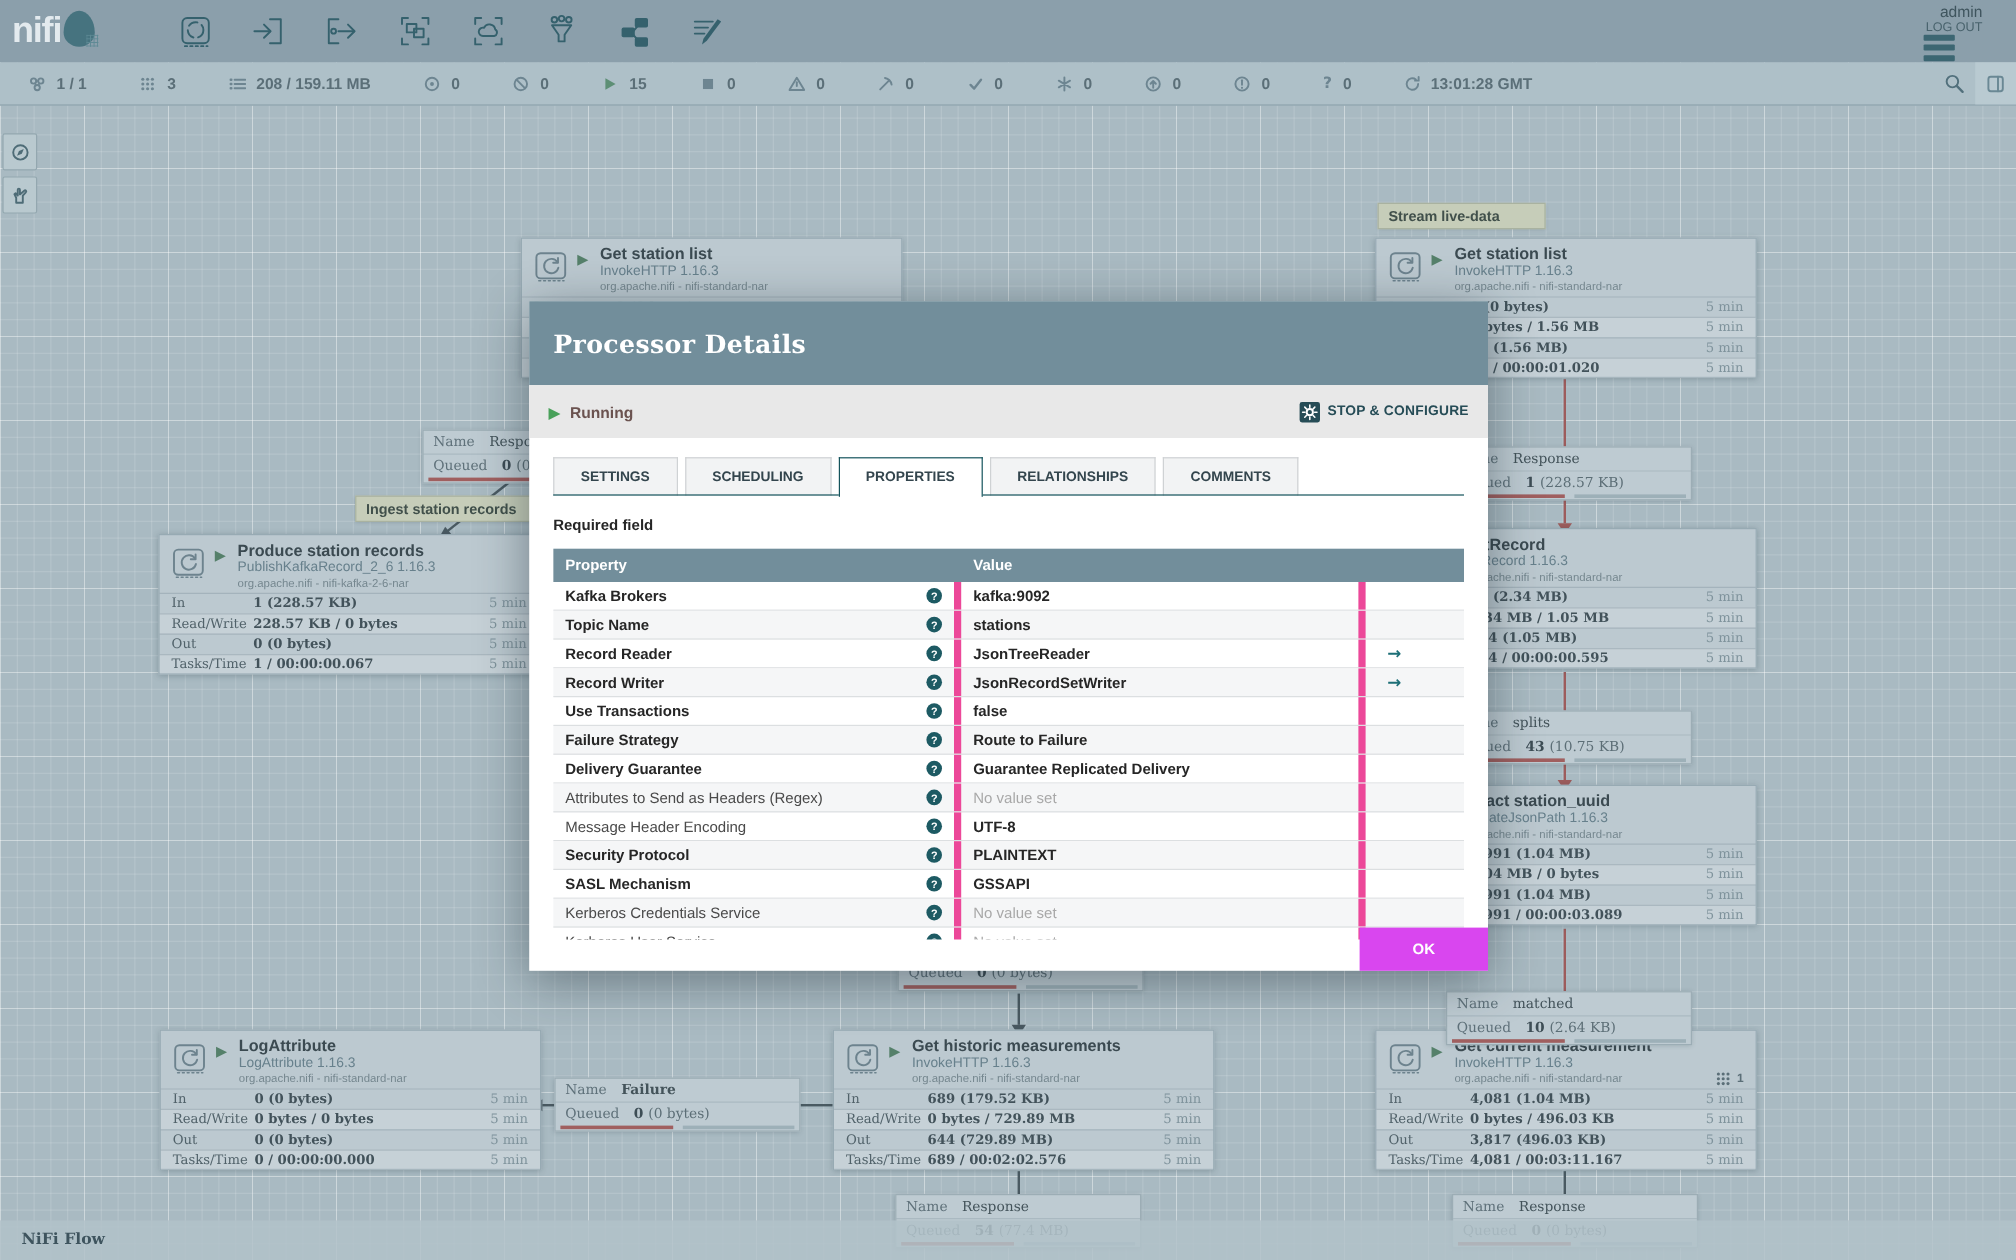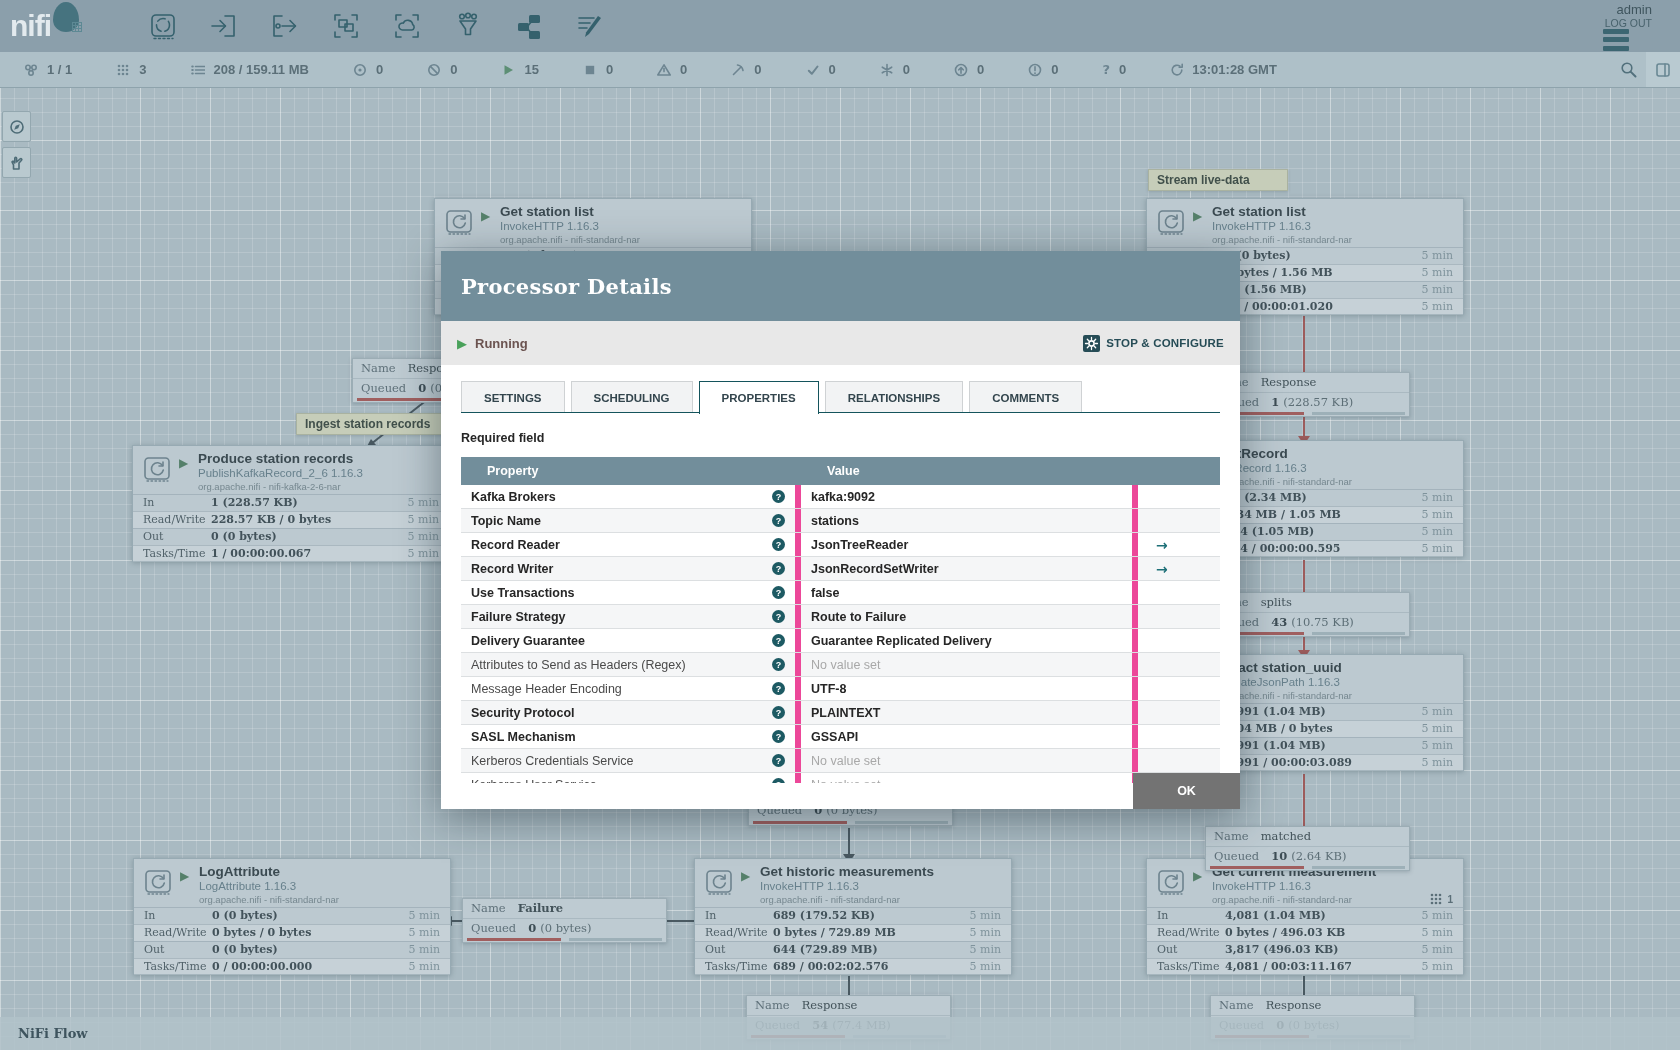--- a/index.html
+++ b/index.html
@@ -11,21 +11,21 @@
     background-color:#a9bac2;
     background-image:
       linear-gradient(rgba(255,255,255,.30) 1px,transparent 1px),
       linear-gradient(90deg,rgba(255,255,255,.30) 1px,transparent 1px),
       linear-gradient(rgba(255,255,255,.16) 1px,transparent 1px),
       linear-gradient(90deg,rgba(255,255,255,.16) 1px,transparent 1px);
     background-size:70px 70px,70px 70px,14px 14px,14px 14px;}
 
   
   #header{position:absolute;left:0;top:0;width:1680px;height:52px;background:#8b9fab;z-index:40;display:flex;align-items:center;}
-  #logo{display:flex;align-items:flex-start;margin-left:10px;width:112px;}
+  #logo{display:flex;align-items:center;margin-left:10px;width:112px;}
   #logo .word{font:700 30px "Liberation Sans",sans-serif;color:#e3eaee;letter-spacing:-1px;line-height:44px;}
   .drop{width:26px;height:30px;background:#46737f;border-radius:50% 50% 50% 50%/60% 60% 40% 40%;position:relative;top:-2px;left:2px;}
   .drop:after{content:"";position:absolute;right:-3px;bottom:0;width:10px;height:10px;
      background:linear-gradient(#5d8994 1px,transparent 1px),linear-gradient(90deg,#5d8994 1px,transparent 1px);background-size:3px 3px;}
   #toolbar{display:flex;gap:23px;margin-left:22px;color:#35616d;}
   .tool{width:38px;height:40px;display:flex;align-items:center;justify-content:center;cursor:grab;}
   #header-right{margin-left:auto;display:flex;align-items:center;margin-right:14px;flex-direction:column;}
   #user-block{text-align:right;margin-right:14px;line-height:15px;}
   #user-name{font:400 13px "Liberation Sans",sans-serif;color:#3f555e;}
   #logout{font:400 10.5px "Liberation Sans",sans-serif;color:#48626c;cursor:pointer;margin-left:38px;}
@@ -101,33 +101,33 @@
   #modal-body{position:relative;padding:16px 20px 0 20px;}
   #tabs{display:flex;gap:6px;position:relative;}
   #tabs:after{content:"";position:absolute;left:0;right:0;bottom:0;height:1px;background:#14545c;}
   .tab{height:32px;padding:0 22px;display:flex;align-items:center;justify-content:center;
     background:#f2f3f4;border:1px solid #cfd2d4;border-bottom:none;
     font:700 11.5px "Liberation Sans",sans-serif;color:#33454d;cursor:pointer;position:relative;}
   .tab.active{background:#fff;border:1px solid #14545c;border-bottom:none;z-index:2;height:33px;margin-bottom:-1px;}
   #required-note{font:700 12.5px "Liberation Sans",sans-serif;color:#262626;margin:18px 0 12px 0;}
   #prop-wrap{height:326px;overflow:hidden;border-bottom:0;}
   #prop-header{display:grid;grid-template-columns:340px 337px 1fr;height:28px;background:#728e9b;align-items:center;}
-  #prop-header div{font:700 12.5px "Liberation Sans",sans-serif;color:#fff;padding-left:26px;}
+  #prop-header div{font:700 12.5px "Liberation Sans",sans-serif;color:#fff;padding-left:10px;}
   .prow{display:grid;grid-template-columns:340px 337px 1fr;height:24px;align-items:center;border-bottom:1px solid #dcdfe1;}
   .prow:nth-child(even){background:#f5f6f7;}
   .pcell{height:100%;display:flex;align-items:center;padding-left:10px;border-right:6px solid #ec4899;overflow:hidden;white-space:nowrap;}
   .pcell:last-child{border-right:none;}
   .pname{font:400 12.5px "Liberation Sans",sans-serif;color:#4a4a4a;flex:1;}
   .prow.req .pname{font-weight:700;color:#262626;}
   .help{width:13px;height:13px;border-radius:50%;background:#1d5a63;color:#fff;font:700 9px "Liberation Sans",sans-serif;
     display:flex;align-items:center;justify-content:center;margin-right:10px;flex:none;cursor:pointer;}
   .pval{font:600 12.5px "Liberation Sans",sans-serif;color:#262626;}
   .pval.unset{font-weight:400;color:#a8a8a8;}
   .goto{font:700 14px "DejaVu Sans",sans-serif;color:#1d6f77;margin-left:8px;cursor:pointer;}
-  #ok-btn{position:absolute;right:0;bottom:0;width:107px;height:36px;background:#737373;border:none;
+  #ok-btn{position:absolute;right:0;bottom:0;width:107px;height:36px;background:#d946ef;border:none;
     font:700 12.5px "Liberation Sans",sans-serif;color:#fff;cursor:pointer;}
   svg{display:block;}
 </style>
 </head>
 <body>
 
 <div id="canvas"></div>
 
 <div id="header">
   <div id="logo">

